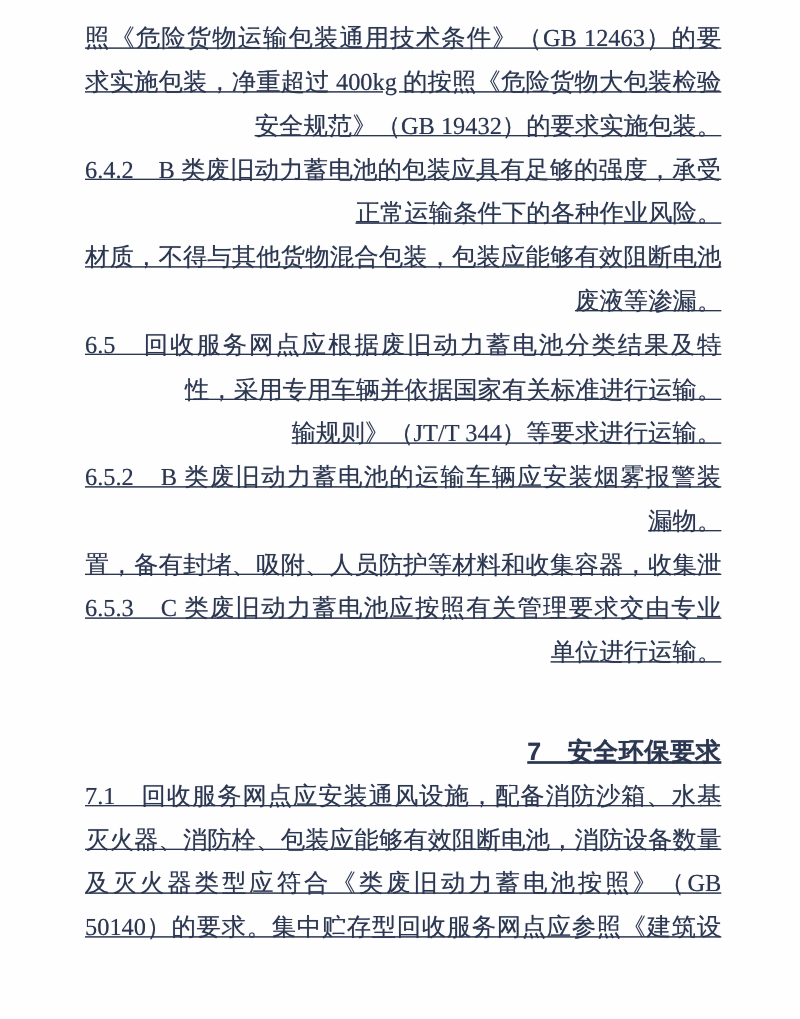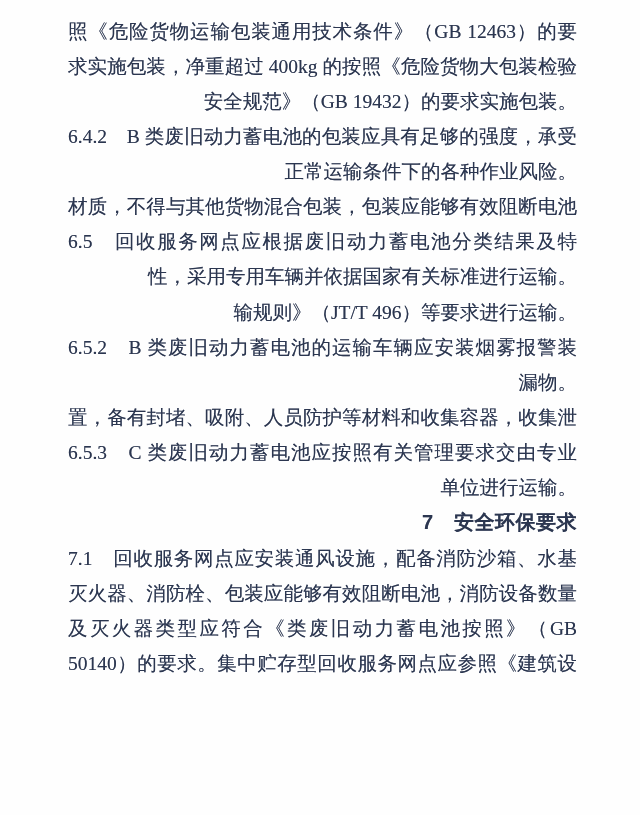--- a/index.html
+++ b/index.html
@@ -21,50 +21,53 @@
   }
   .text-block {
     position: absolute;
     left: 68px;
     width: 509px;
     top: 13.5px;
     color: #2b3650;
     font-size: 19.5px;
     line-height: 35.15px;
     text-shadow: 0 0 0.6px rgba(43, 54, 80, 0.55);
+    text-decoration: underline;
   }
   .line {
     text-align: right;
     height: 35.15px;
   }
   .line.fill {
     text-align: justify;
     text-align-last: justify;
   }
   .line.heading {
     font-family: "Liberation Sans", "DejaVu Sans", sans-serif;
     font-weight: bold;
     font-size: 20px;
     letter-spacing: 0.5px;
+    margin-top: 44px;
   }
 </style>
 </head>
 <body>
 
 <div class="page">
   <div class="text-block" id="text-block">
       <div class="line fill">照《危险货物运输包装通用技术条件》（GB 12463）的要</div>
       <div class="line fill">求实施包装，净重超过 400kg 的按照《危险货物大包装检验</div>
       <div class="line">安全规范》（GB 19432）的要求实施包装。</div>
       <div class="line fill">6.4.2　B 类废旧动力蓄电池的包装应具有足够的强度，承受</div>
       <div class="line">正常运输条件下的各种作业风险。</div>
       <div class="line fill">材质，不得与其他货物混合包装，包装应能够有效阻断电池</div>
+      <div class="line">废液等渗漏。</div>
       <div class="line fill">6.5　回收服务网点应根据废旧动力蓄电池分类结果及特</div>
       <div class="line">性，采用专用车辆并依据国家有关标准进行运输。</div>
-      <div class="line">输规则》（JT/T 496）等要求进行运输。</div>
+      <div class="line">输规则》（JT/T 344）等要求进行运输。</div>
       <div class="line fill">6.5.2　B 类废旧动力蓄电池的运输车辆应安装烟雾报警装</div>
       <div class="line">漏物。</div>
       <div class="line fill">置，备有封堵、吸附、人员防护等材料和收集容器，收集泄</div>
       <div class="line fill">6.5.3　C 类废旧动力蓄电池应按照有关管理要求交由专业</div>
       <div class="line">单位进行运输。</div>
       <div class="line heading">7　安全环保要求</div>
       <div class="line fill">7.1　回收服务网点应安装通风设施，配备消防沙箱、水基</div>
       <div class="line fill">灭火器、消防栓、包装应能够有效阻断电池，消防设备数量</div>
       <div class="line fill">及灭火器类型应符合《类废旧动力蓄电池按照》（GB</div>
       <div class="line fill">50140）的要求。集中贮存型回收服务网点应参照《建筑设</div>

